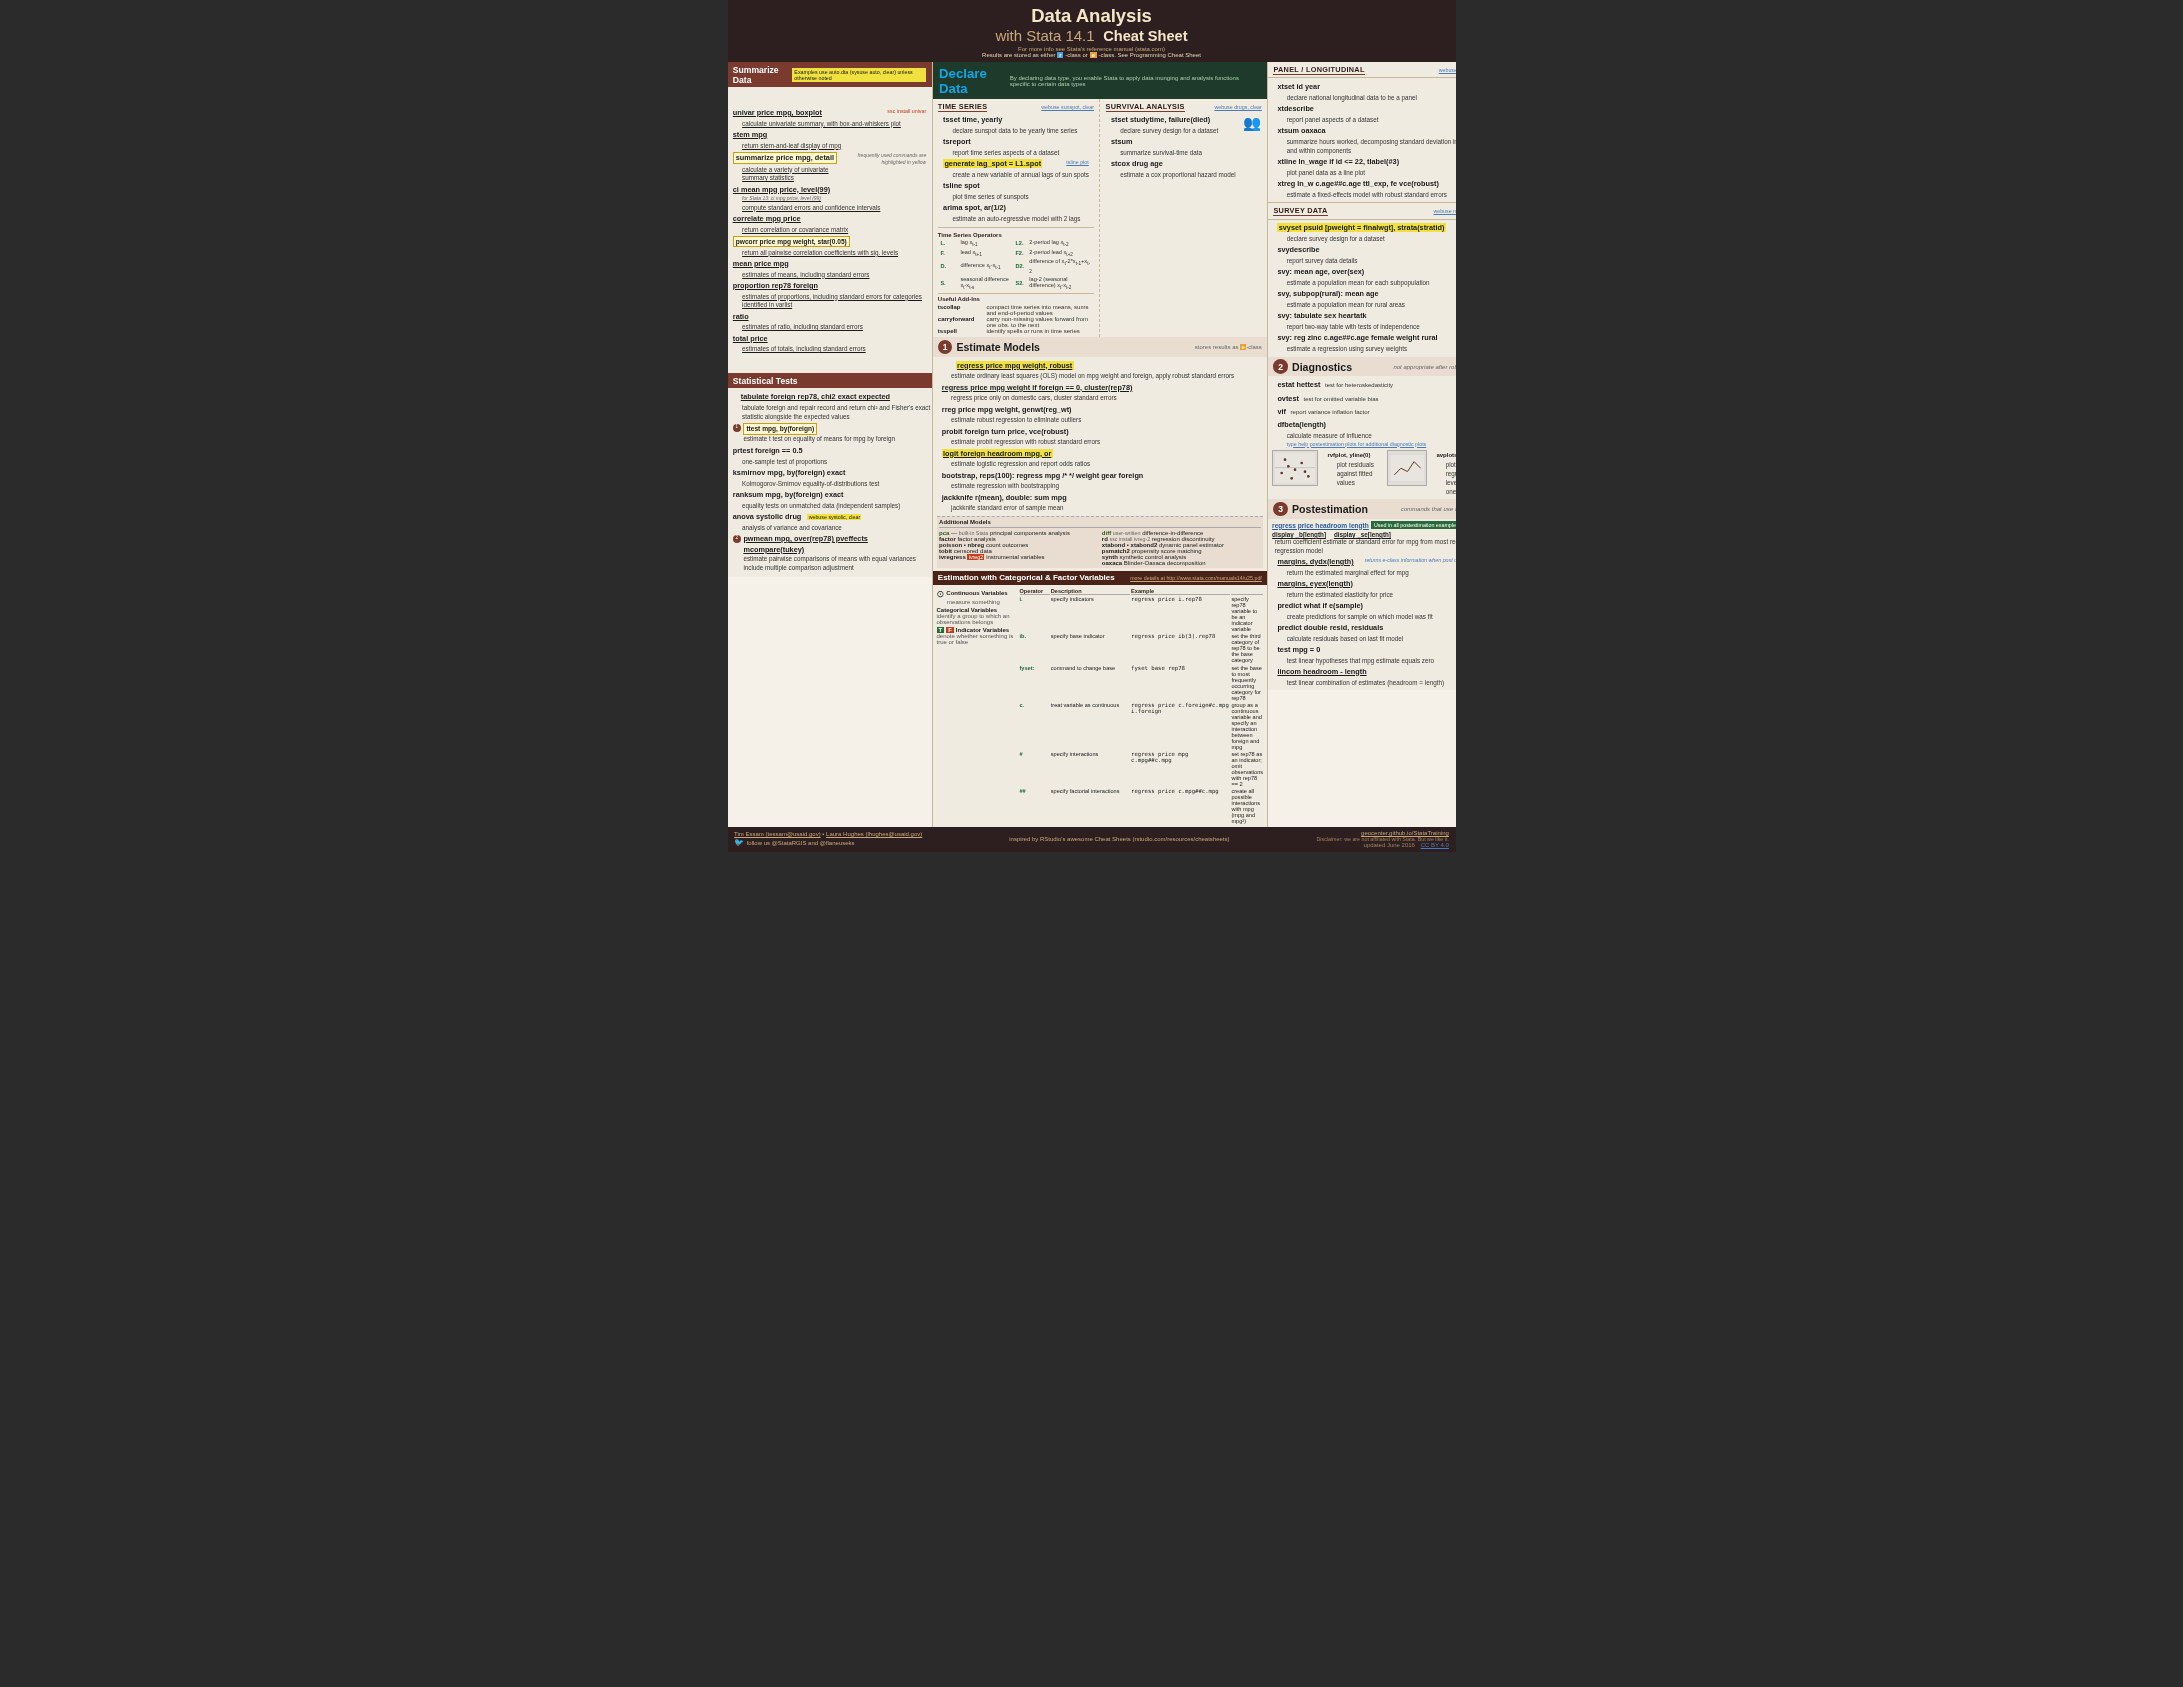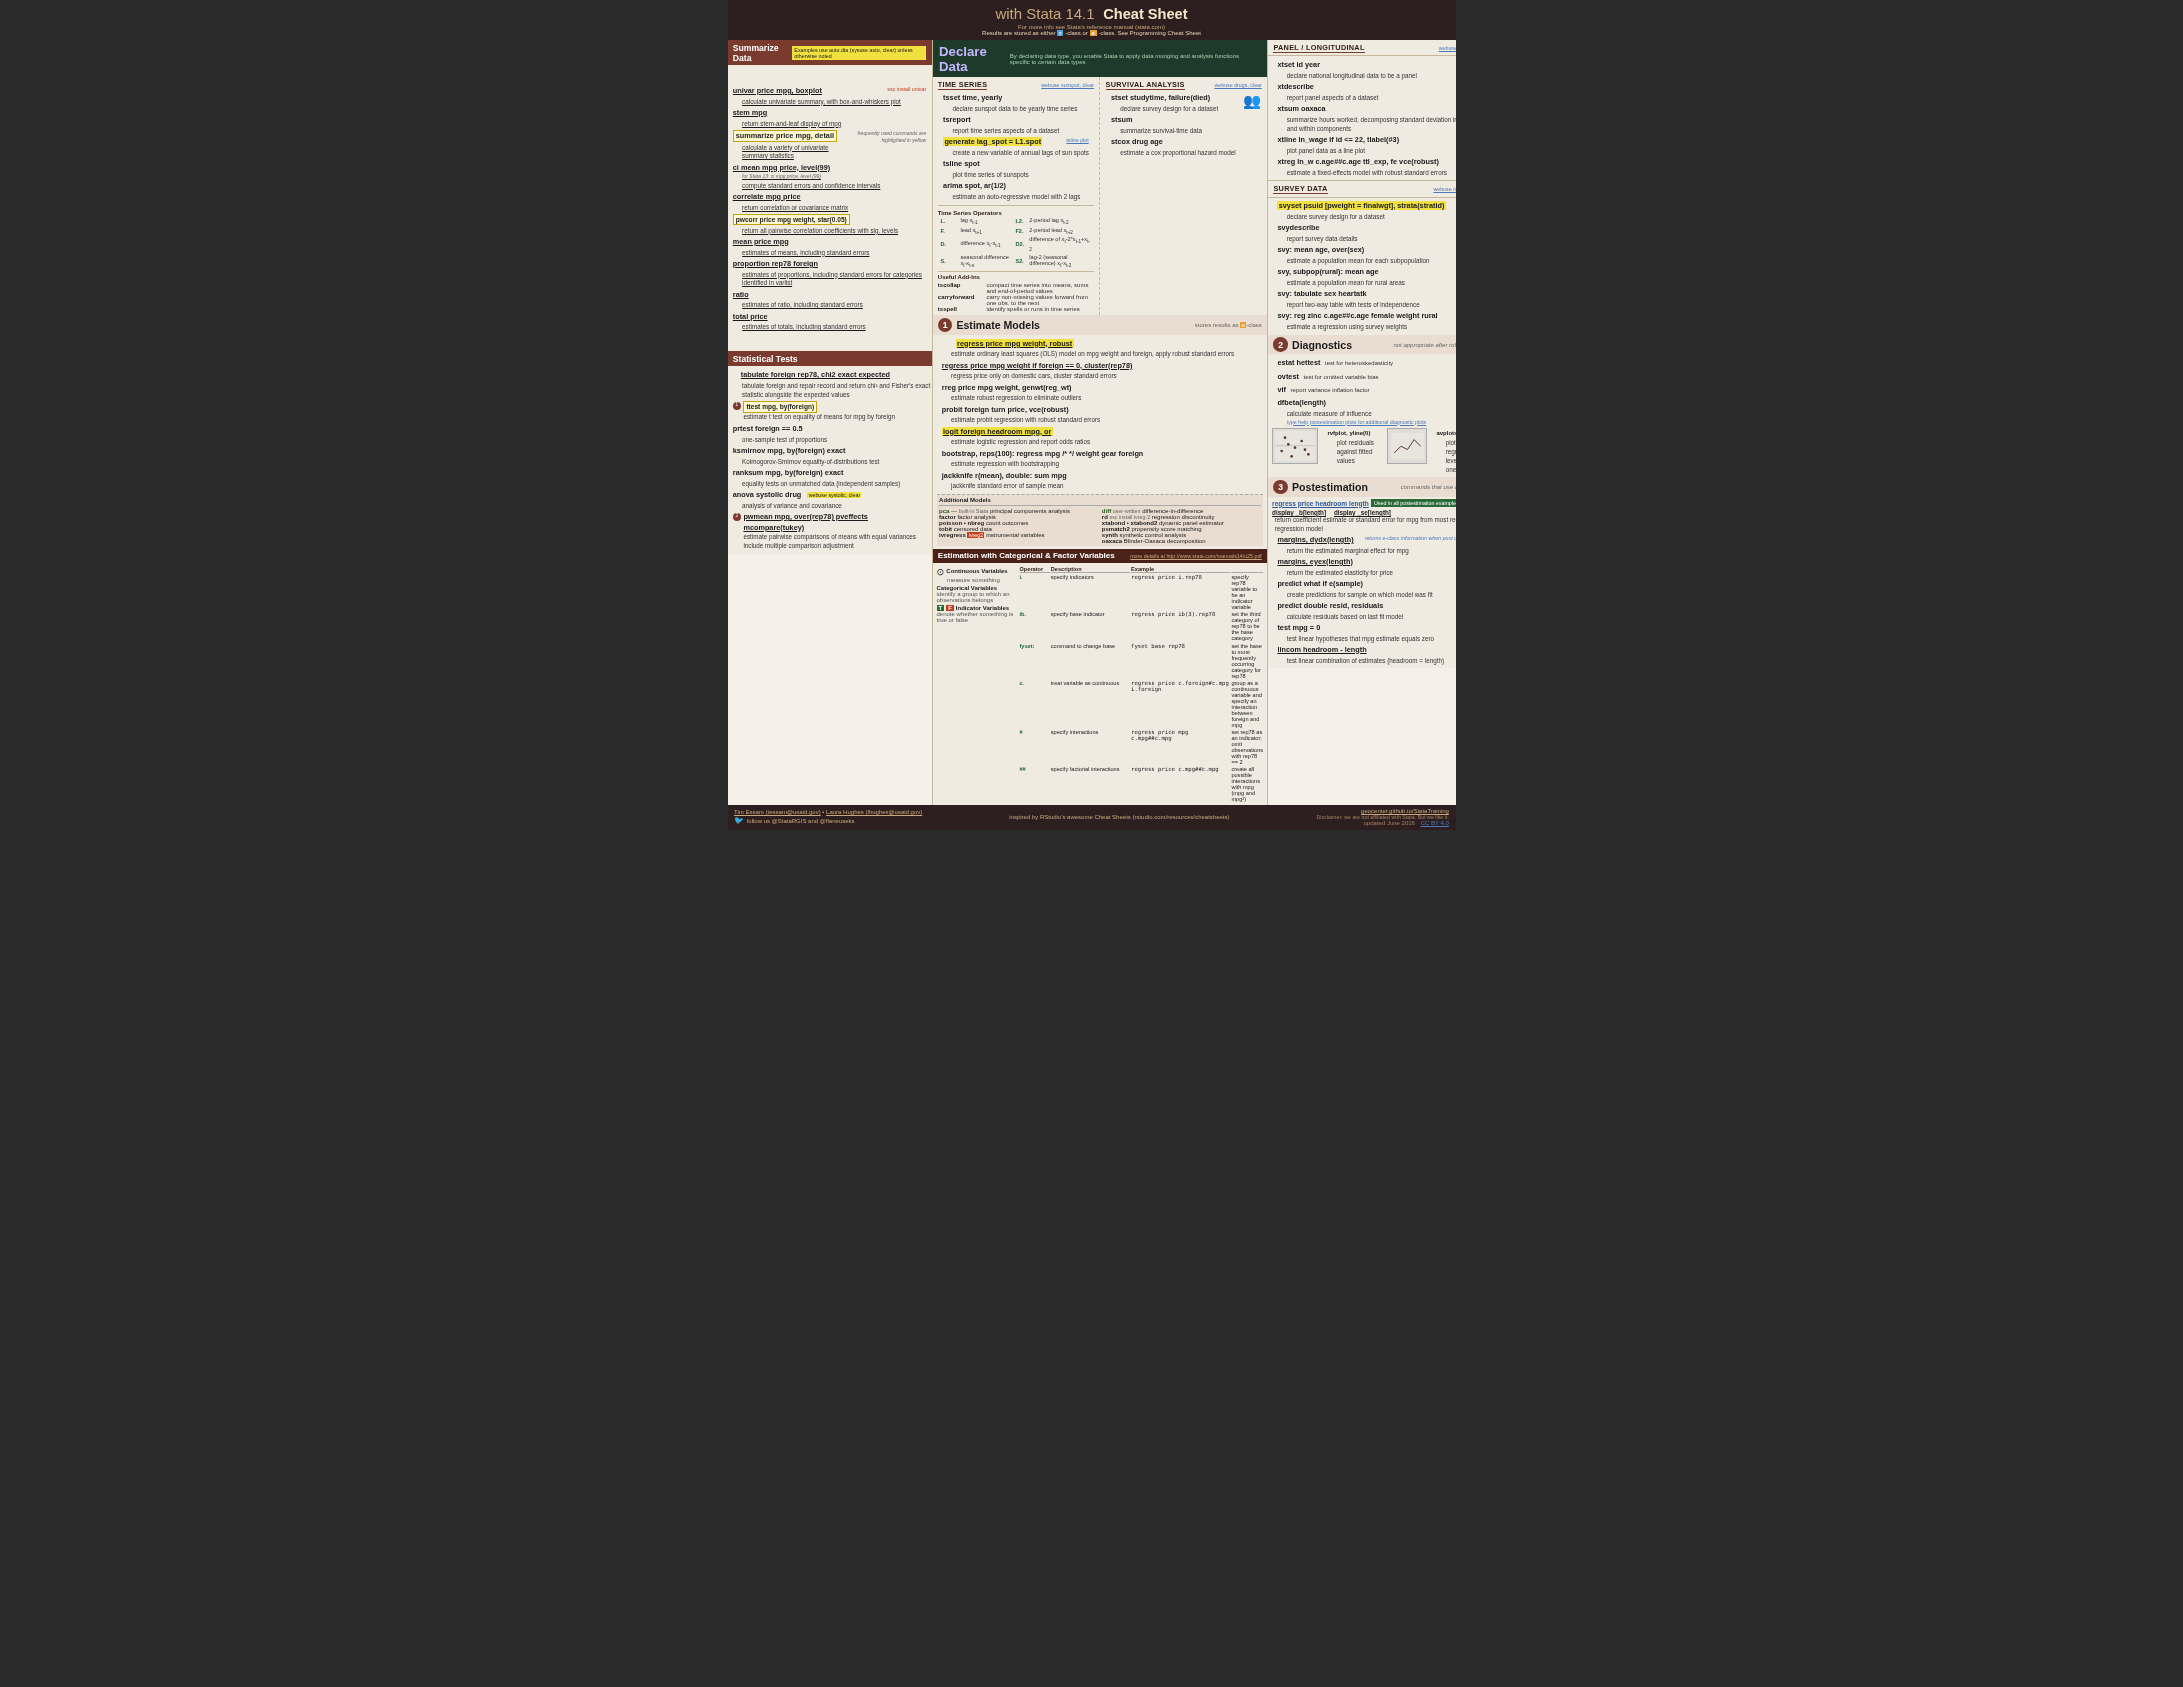--- a/index.html
+++ b/index.html
@@ -104,20 +104,23 @@
       line-height: 1.4;
     }
   </style>
 </head>
 <body>
 
 <div class="page">
 
   <div class="header">
     <div>
+      <span style="font-size:18.5px;font-weight:bold;color:#f5e6c8;">Data Analysis</span>
+    </div>
+    <div>
       <span style="font-size:15px;color:#c8a87a;">with Stata 14.1</span>
       <span style="font-size:14.6px;font-weight:bold;color:#f5e6c8;margin-left:6.6px;">Cheat Sheet</span>
     </div>
     <div style="font-size:6px;color:#c8a87a;margin-top:1.3px;">
       <span>For more info see Stata's reference manual (stata.com)</span>
     </div>
     <div style="font-size:6px;color:#e8d5b0;margin-top:0.7px;">
       <span>Results are stored as either </span>
       <span style="background:#4a9fd4;color:white;padding:0 2px;font-weight:bold;">r</span>
       <span>-class or </span>
@@ -238,21 +241,21 @@
             </div>
           </div>
         </div>
       </div>
 
     </div>
 
     <div class="col-center" style="border-right:0.7px solid #c8b89a;">
 
       <div style="background:#1e3a2a;padding:3.3px 6.6px;display:flex;align-items:center;gap:5.3px;">
-        <span style="font-size:13.2px;font-weight:bold;color:#c4b5fd;">Declare Data</span>
+        <span style="font-size:13.2px;font-weight:bold;color:#0ea5e9;">Declare Data</span>
         <span style="font-size:6px;color:#a8d0b0;">By declaring data type, you enable Stata to apply data munging and analysis functions specific to certain data types</span>
       </div>
 
       <div style="display:flex;gap:0;background:#f0ebe0;">
 
         <div style="flex:1;padding:3.3px 5.3px;border-right:0.7px dashed #c8b89a;">
           <div style="display:flex;justify-content:space-between;align-items:center;margin-bottom:2px;">
             <span style="font-weight:bold;font-size:7.3px;text-transform:uppercase;letter-spacing:0.3px;color:#2d1a10;border-bottom:1.3px solid #7a3b2e;">Time Series</span>
             <span style="font-size:5.3px;color:#4a7abd;text-decoration:underline;">webuse sunspot, clear</span>
           </div>

